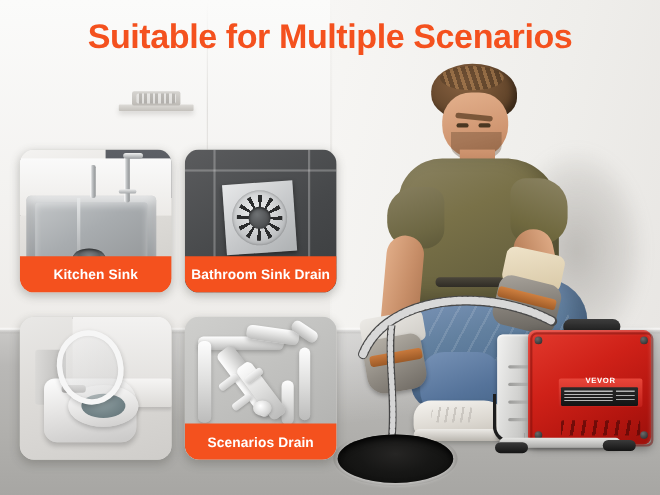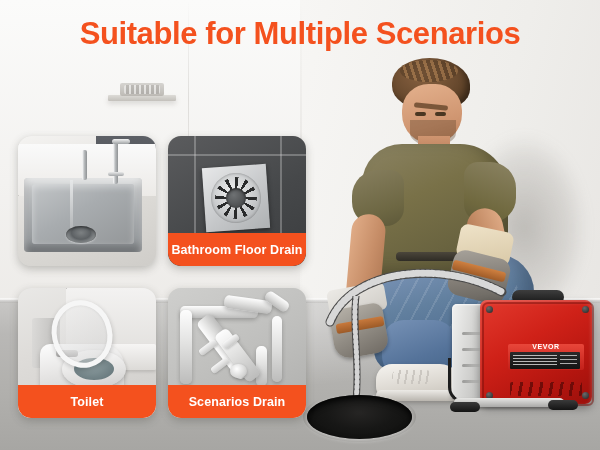--- a/index.html
+++ b/index.html
@@ -375,49 +375,49 @@
       <div class="card-photo sink-counter">
         <div class="sink-wallpanel"></div>
         <div class="sink-marble"></div>
         <div class="sink-basin"></div>
         <div class="sink-divider"></div>
         <div class="sink-drain"></div>
         <div class="faucet1"></div>
         <div class="faucet2"></div>
         <div class="faucet-knob"></div>
       </div>
+      <div class="chip">Kitchen Sink</div>
     </div>
 
     <div class="card c1">
       <div class="card-photo tile-bg">
         <div class="tile-grout-h" style="top:18px;"></div>
         <div class="tile-grout-h" style="top:104px;"></div>
         <div class="tile-grout-v" style="left:26px;"></div>
         <div class="tile-grout-v" style="left:112px;"></div>
         <div class="drain-plate">
           <div class="drain-ring"></div>
           <div class="drain-slots"></div>
           <div class="drain-center"></div>
         </div>
       </div>
-      <div class="chip">Bathroom Floor Drain</div>
+      <div class="chip">Bathroom Sink Drain</div>
     </div>
 
     <div class="card c2">
       <div class="card-photo bath-bg">
         <div class="bath-wallmarble"></div>
         <div class="bath-step"></div>
         <div class="toilet-tank"></div>
         <div class="toilet-body"></div>
         <div class="toilet-bowl"></div>
         <div class="toilet-water"></div>
         <div class="toilet-hinge"></div>
         <div class="toilet-lid"></div>
       </div>
-      <div class="chip">Toilet</div>
     </div>
 
     <div class="card c3">
       <div class="card-photo pipe-bg">
         <div class="pipe h1"></div>
         <div class="pipe h2"></div>
         <div class="pipe v1"></div>
         <div class="pipe elbow"></div>
         <div class="pipe v2"></div>
         <div class="pipe small"></div>

